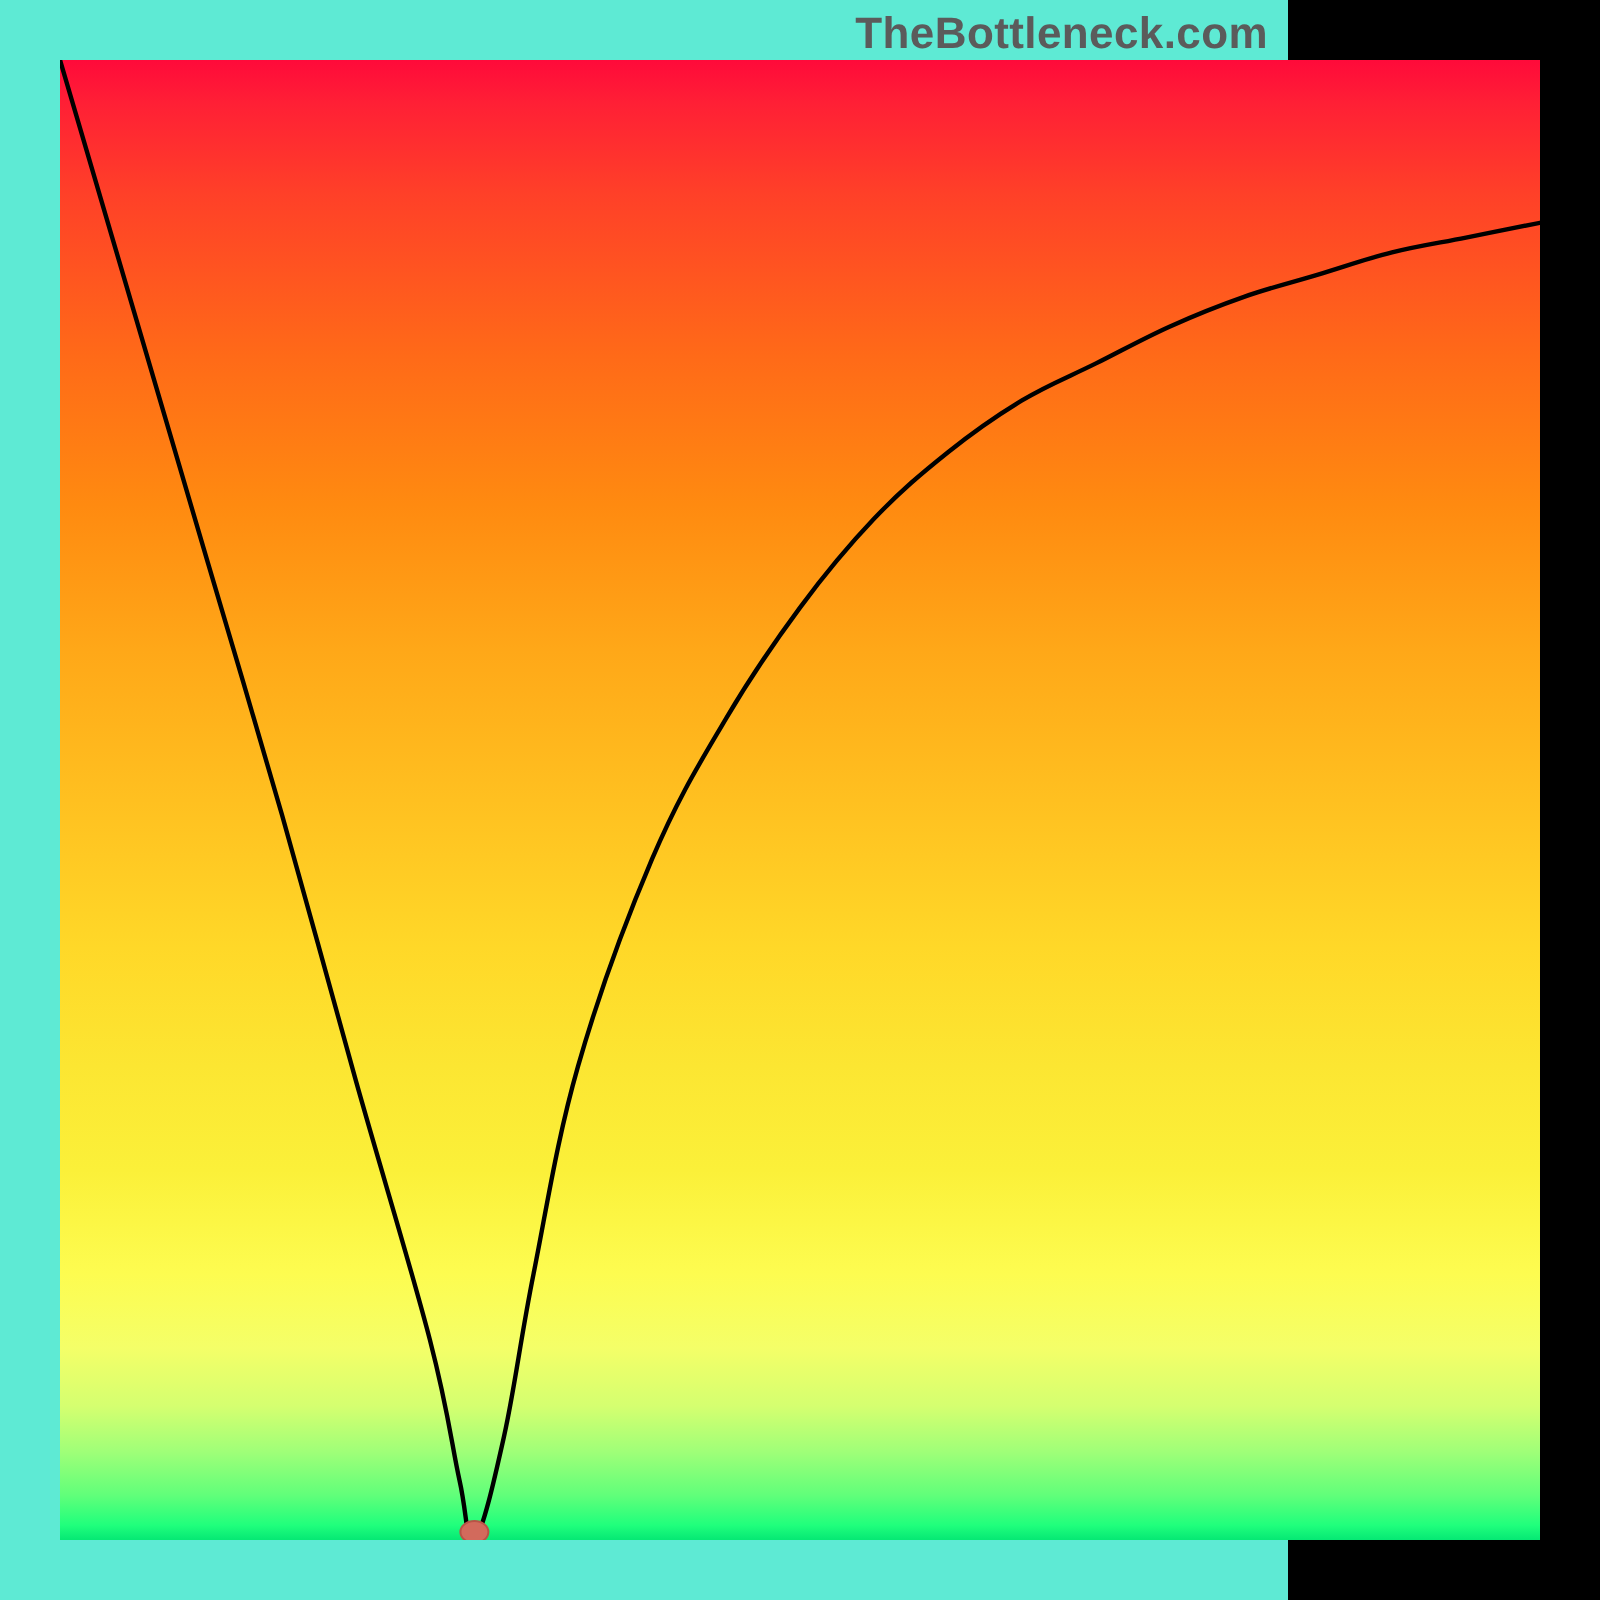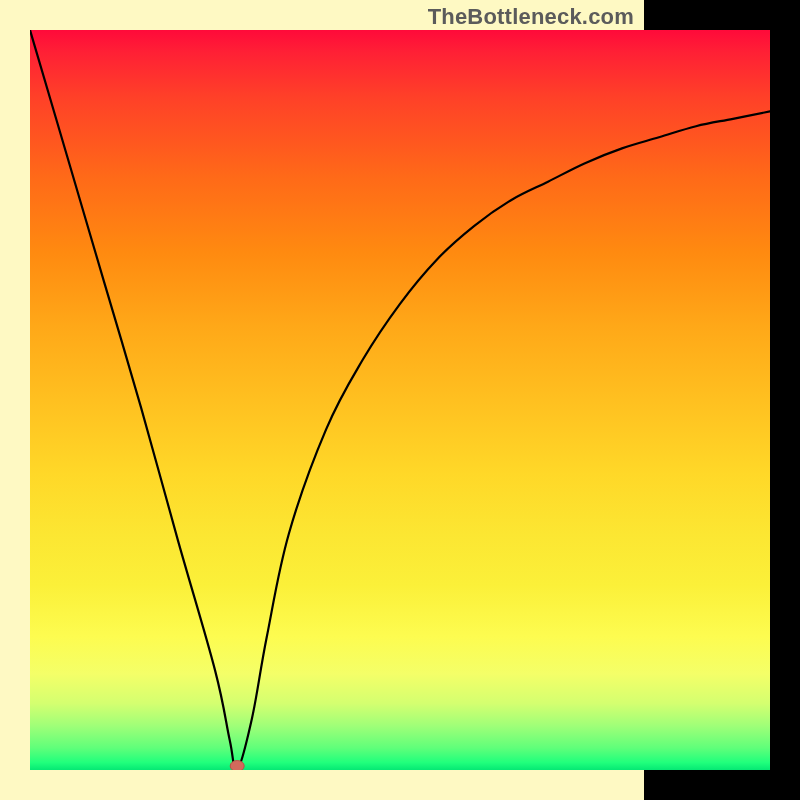--- a/index.html
+++ b/index.html
@@ -10,21 +10,21 @@
     background: #000000;
     overflow: hidden;
     font-family: Arial, Helvetica, sans-serif;
   }
   .frame {
     position: absolute;
     left: 0;
     top: 0;
     width: 644px;
     height: 800px;
-    background: #fef9c3;
+    background: #5eead4;
   }
   .plot-area {
     position: absolute;
     left: 30px;
     top: 30px;
     width: 740px;
     height: 740px;
   }
   .gradient-bg {
     position: absolute;

